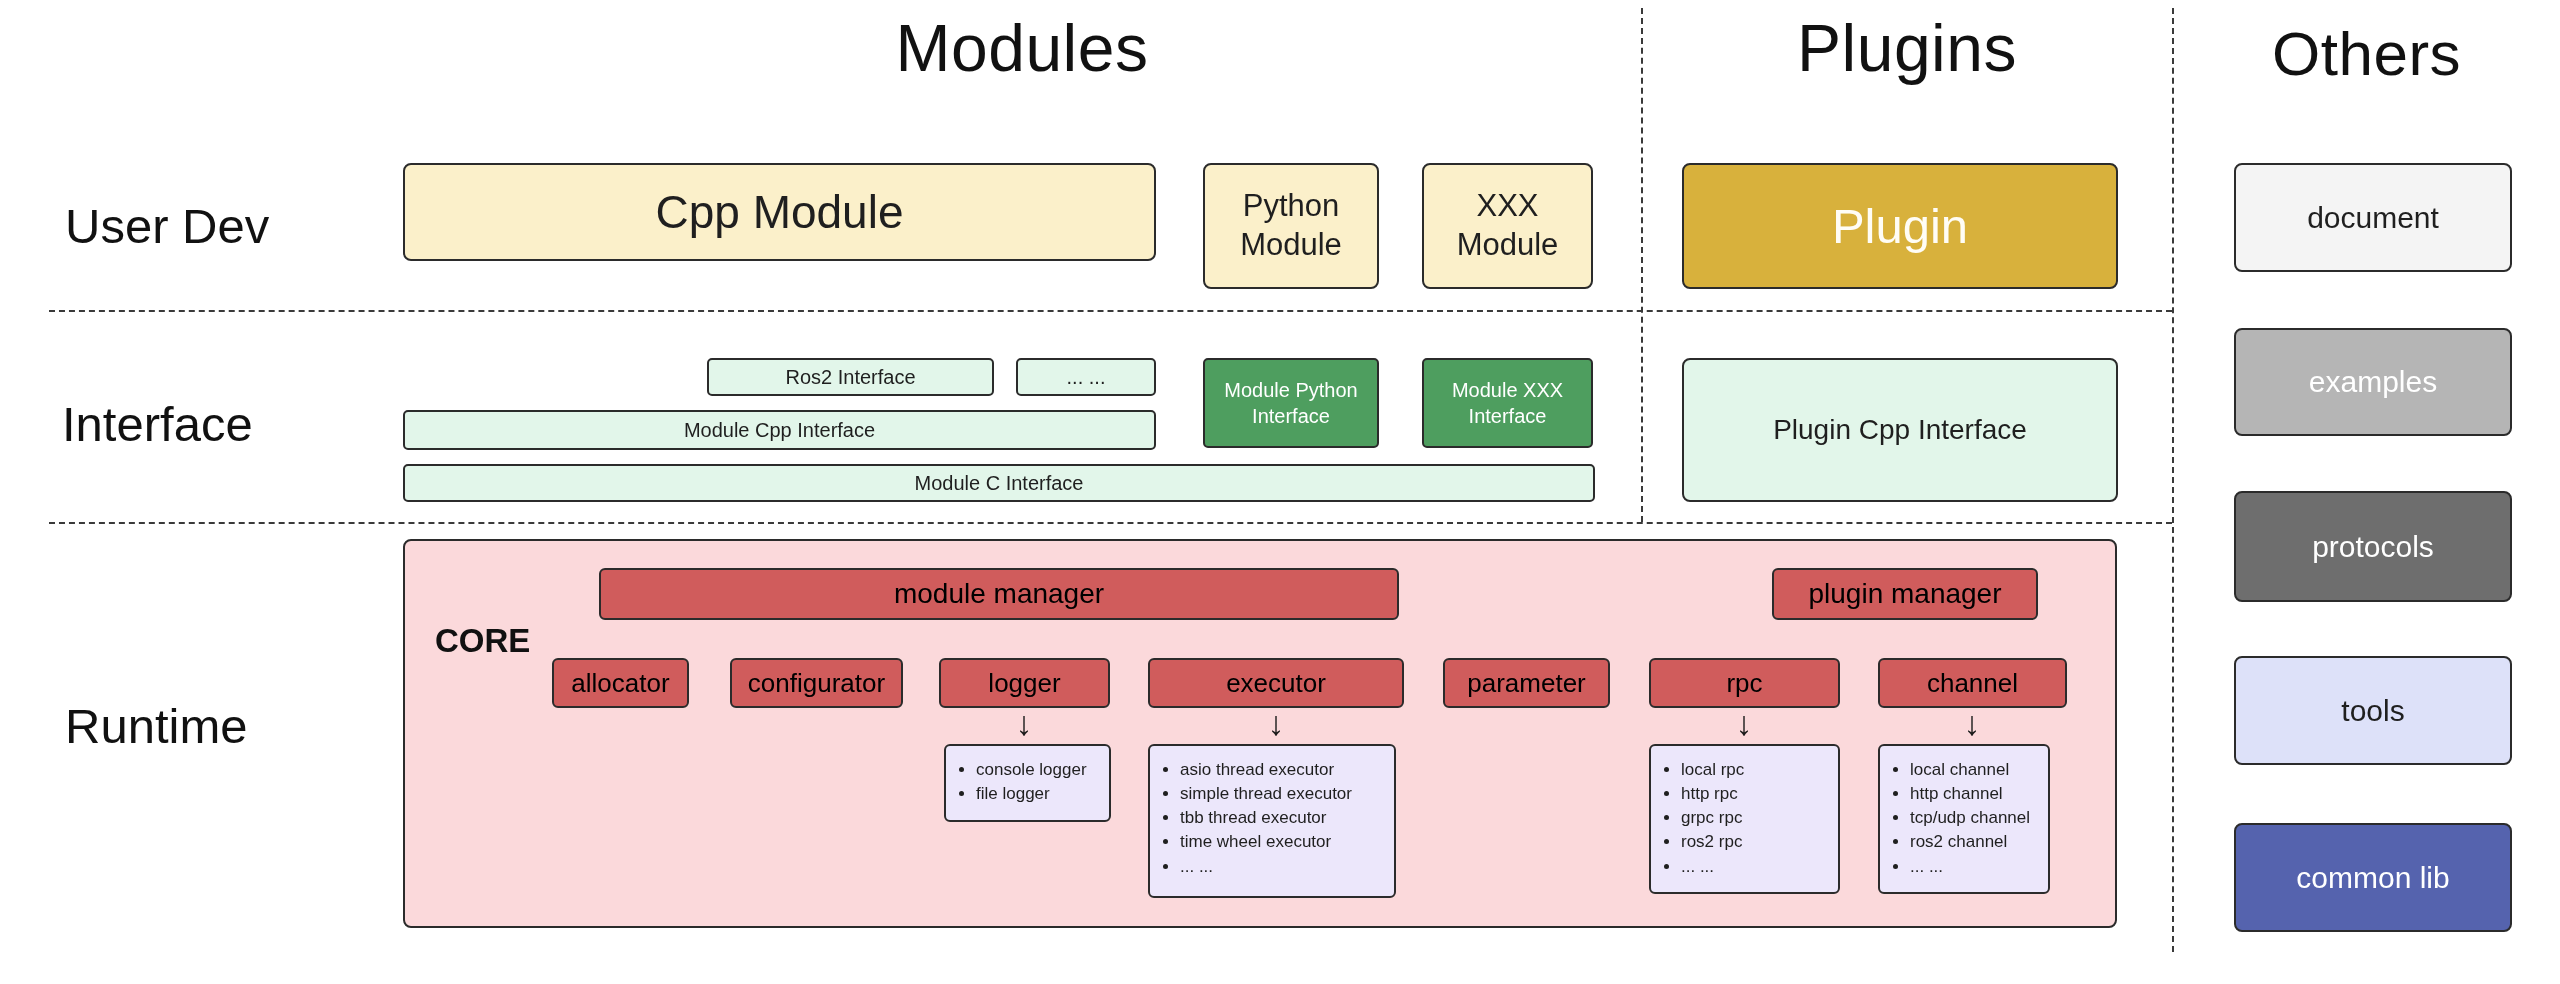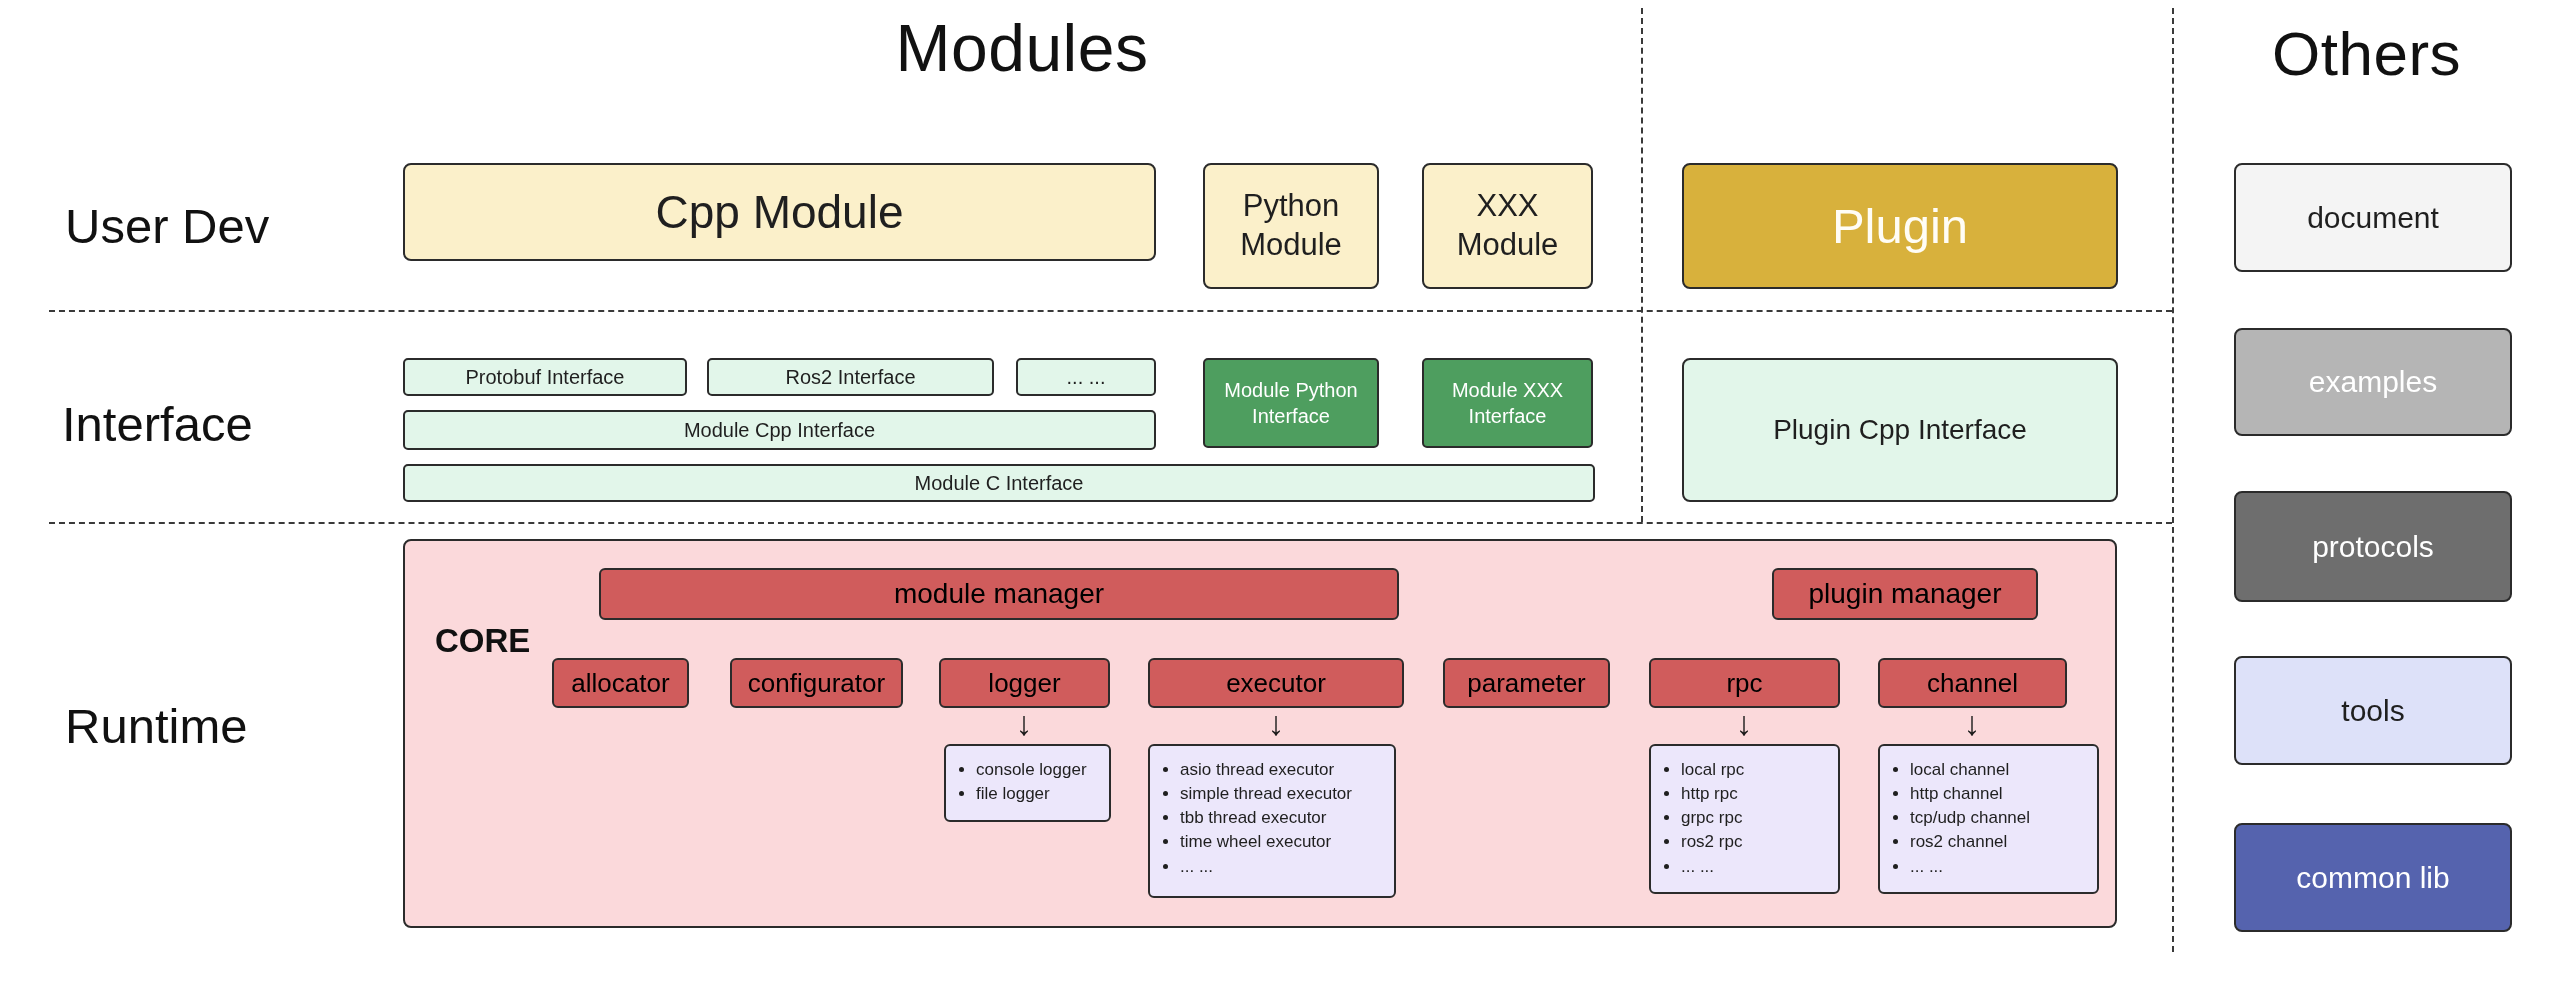--- a/index.html
+++ b/index.html
@@ -36,38 +36,38 @@
   ul.detail li { margin:0; padding:0; }
 
   .core-label { position:absolute; font-size:33px; font-weight:bold; color:#111; }
 </style>
 </head>
 <body>
 
 <div class="canvas">
 
   <div class="hdr" style="left:403px; top:10px; width:1238px;">Modules</div>
+  <div class="hdr" style="left:1641px; top:10px; width:532px;">Plugins</div>
   <div class="hdr" style="left:2173px; top:18px; width:387px; font-size:62px;">Others</div>
 
   <div class="rowlabel" style="left:65px; top:198px;">User Dev</div>
   <div class="rowlabel" style="left:62px; top:396px;">Interface</div>
   <div class="rowlabel" style="left:65px; top:698px;">Runtime</div>
 
   <div class="dashed-v" style="left:1641px; top:8px; height:514px;"></div>
   <div class="dashed-v" style="left:2172px; top:8px; height:944px;"></div>
   <div class="dashed-h" style="left:49px; top:310px; width:2123px;"></div>
   <div class="dashed-h" style="left:49px; top:522px; width:2123px;"></div>
 
   <div class="box cream" style="left:403px; top:163px; width:753px; height:98px; font-size:46px;">Cpp Module</div>
   <div class="box cream" style="left:1203px; top:163px; width:176px; height:126px; font-size:31px; line-height:1.25; padding:8px 14px;">Python Module</div>
   <div class="box cream" style="left:1422px; top:163px; width:171px; height:126px; font-size:31px; line-height:1.25; padding:0 14px;">XXX Module</div>
   <div class="box gold" style="left:1682px; top:163px; width:436px; height:126px; font-size:49px;">Plugin</div>
   <div class="box gray-light" style="left:2234px; top:163px; width:278px; height:109px; font-size:30px;">document</div>
 
-  <div class="box lightgreen small-r" style="left:403px; top:358px; width:284px; height:38px; font-size:20px;">Protobuf Interface</div>
   <div class="box lightgreen small-r" style="left:707px; top:358px; width:287px; height:38px; font-size:20px;">Ros2 Interface</div>
   <div class="box lightgreen small-r" style="left:1016px; top:358px; width:140px; height:38px; font-size:20px;">... ...</div>
   <div class="box lightgreen small-r" style="left:403px; top:410px; width:753px; height:40px; font-size:20px;">Module Cpp Interface</div>
   <div class="box lightgreen small-r" style="left:403px; top:464px; width:1192px; height:38px; font-size:20px;">Module C Interface</div>
   <div class="box darkgreen small-r" style="left:1203px; top:358px; width:176px; height:90px; font-size:20px; line-height:1.3; padding:9px 16px;">Module Python Interface</div>
   <div class="box darkgreen small-r" style="left:1422px; top:358px; width:171px; height:90px; font-size:20px; line-height:1.3; padding:0 16px;">Module XXX Interface</div>
   <div class="box lightgreen" style="left:1682px; top:358px; width:436px; height:144px; font-size:28px;">Plugin Cpp Interface</div>
   <div class="box gray-mid" style="left:2234px; top:328px; width:278px; height:108px; font-size:30px;">examples</div>
 
   <div class="box pinkbg" style="left:403px; top:539px; width:1714px; height:389px;"></div>
@@ -106,21 +106,21 @@
   </div>
   <div class="box purplebox" style="left:1649px; top:744px; width:191px; height:150px;">
     <ul class="detail">
         <li>local rpc</li>
         <li>http rpc</li>
         <li>grpc rpc</li>
         <li>ros2 rpc</li>
         <li>... ...</li>
       </ul>
   </div>
-  <div class="box purplebox" style="left:1878px; top:744px; width:221px; height:150px;">
+  <div class="box purplebox" style="left:1878px; top:744px; width:172px; height:150px;">
     <ul class="detail">
         <li>local channel</li>
         <li>http channel</li>
         <li>tcp/udp channel</li>
         <li>ros2 channel</li>
         <li>... ...</li>
       </ul>
   </div>
 
   <div class="box gray-dark" style="left:2234px; top:491px; width:278px; height:111px; font-size:30px;">protocols</div>

